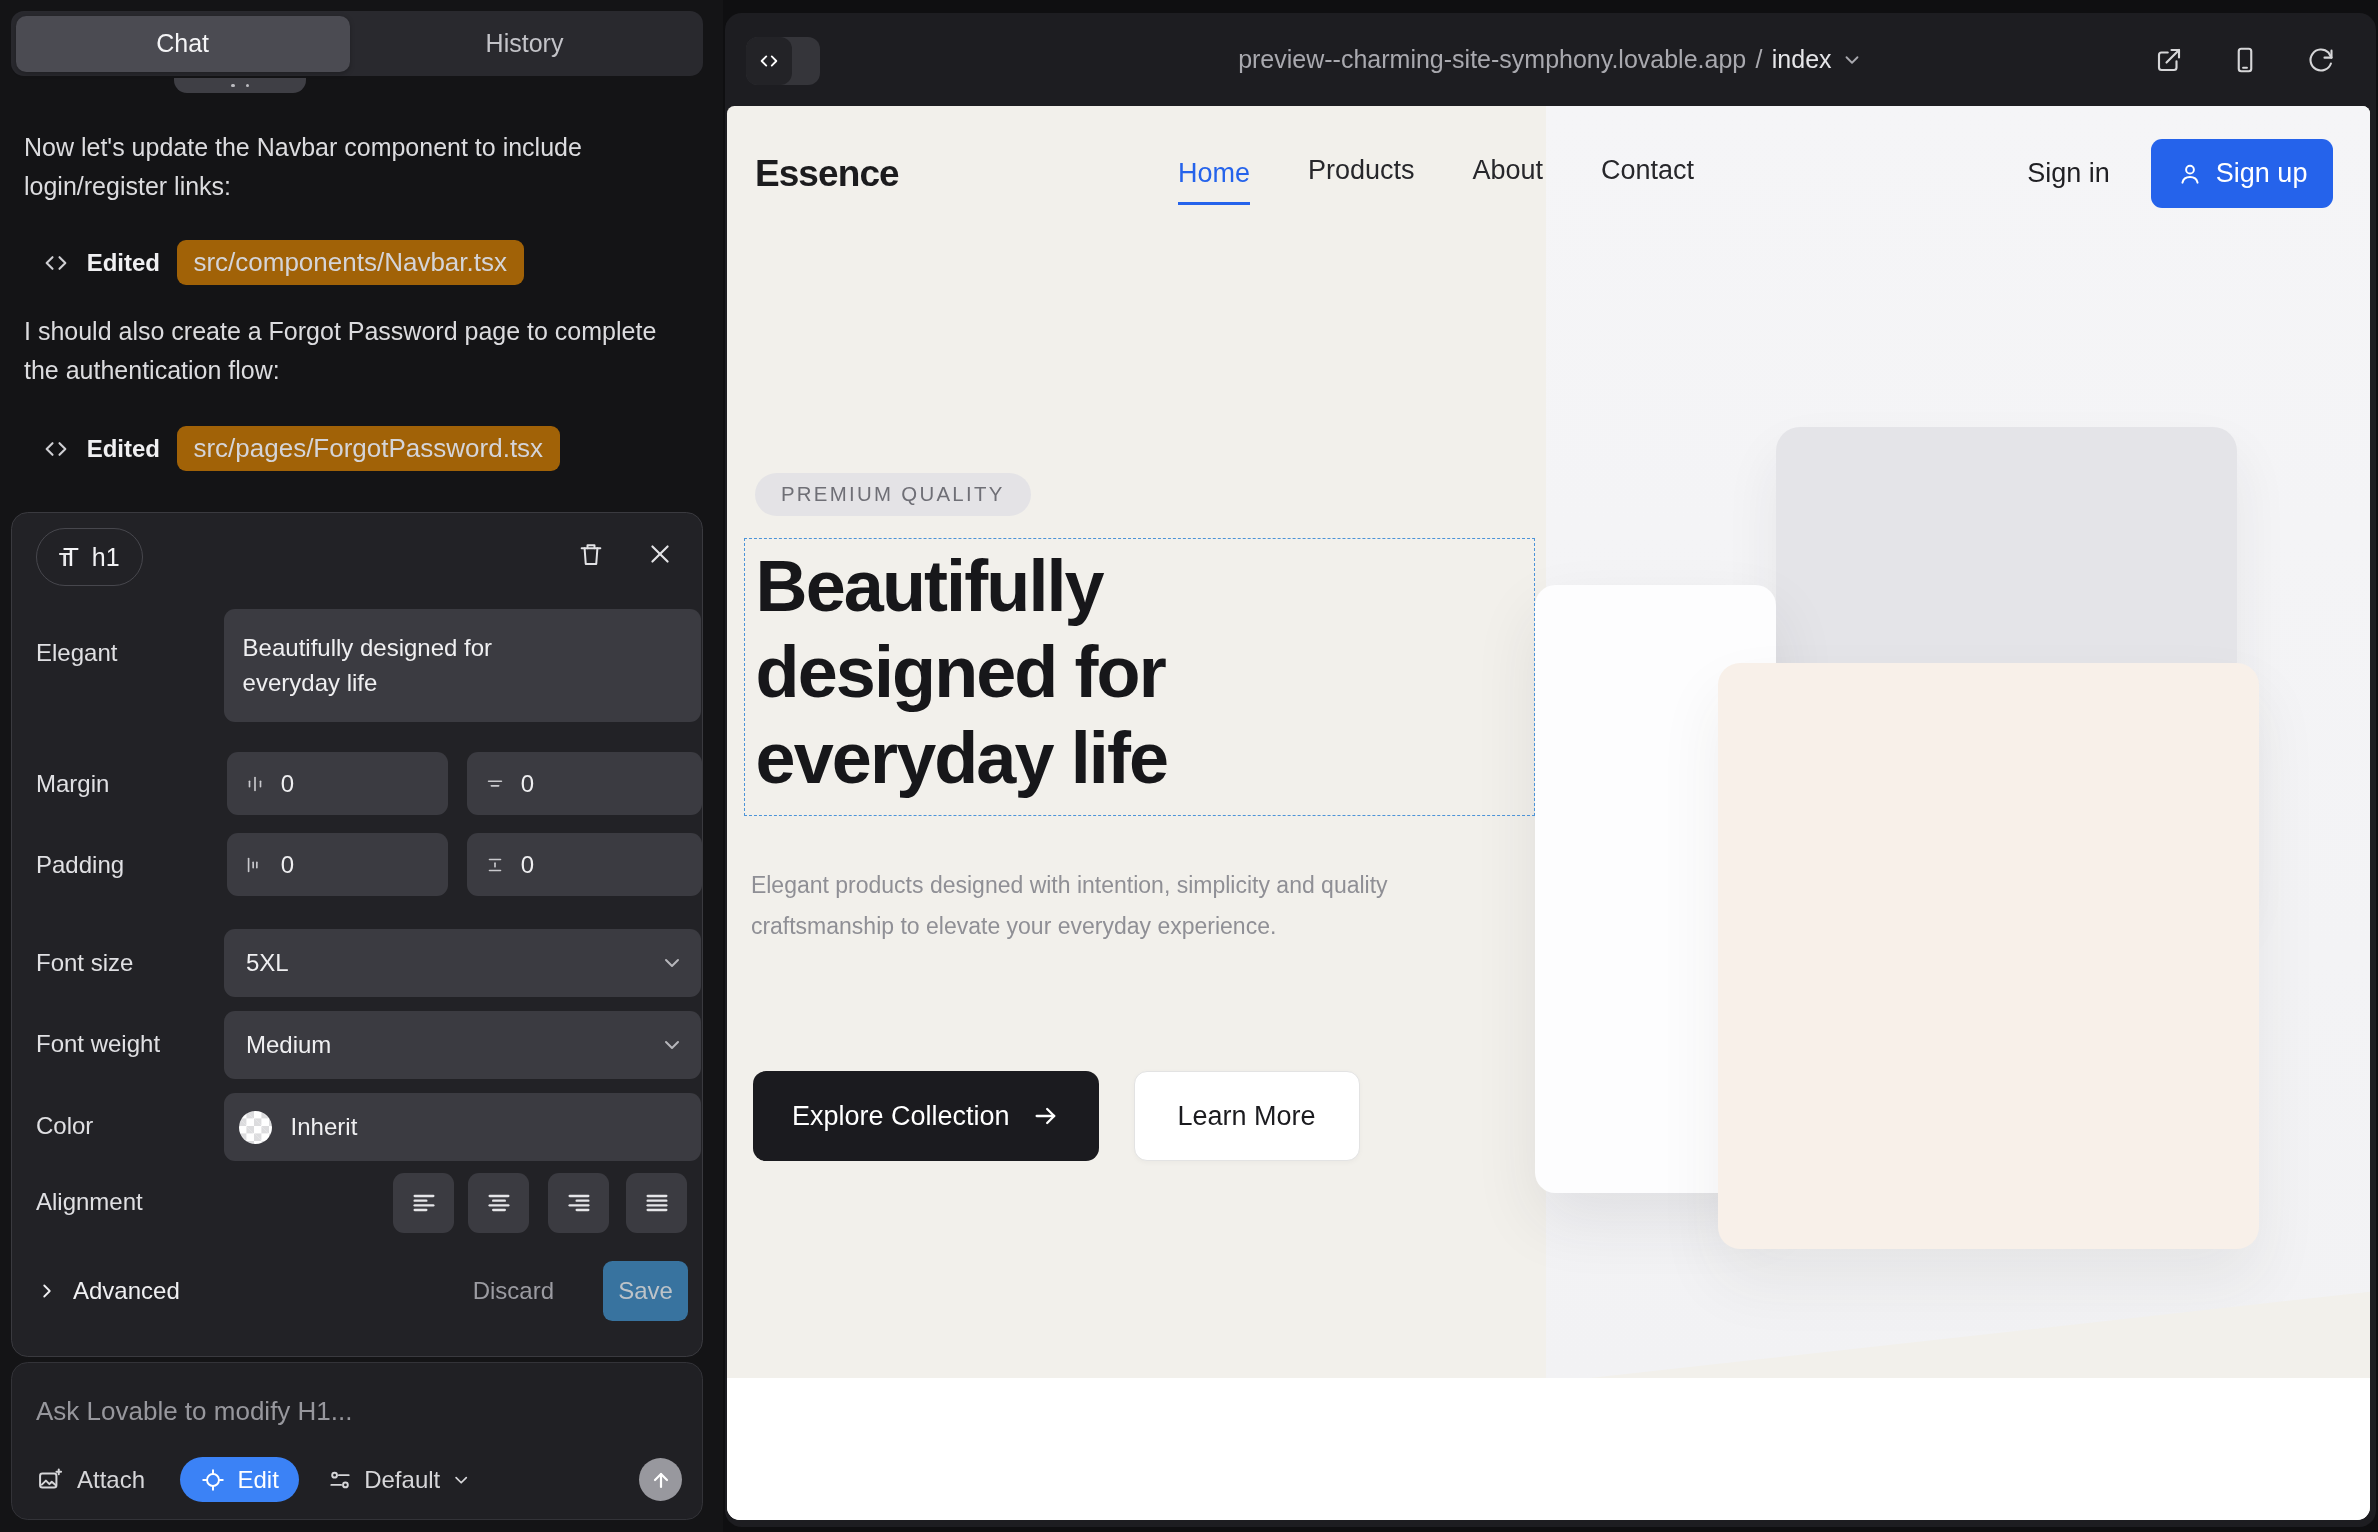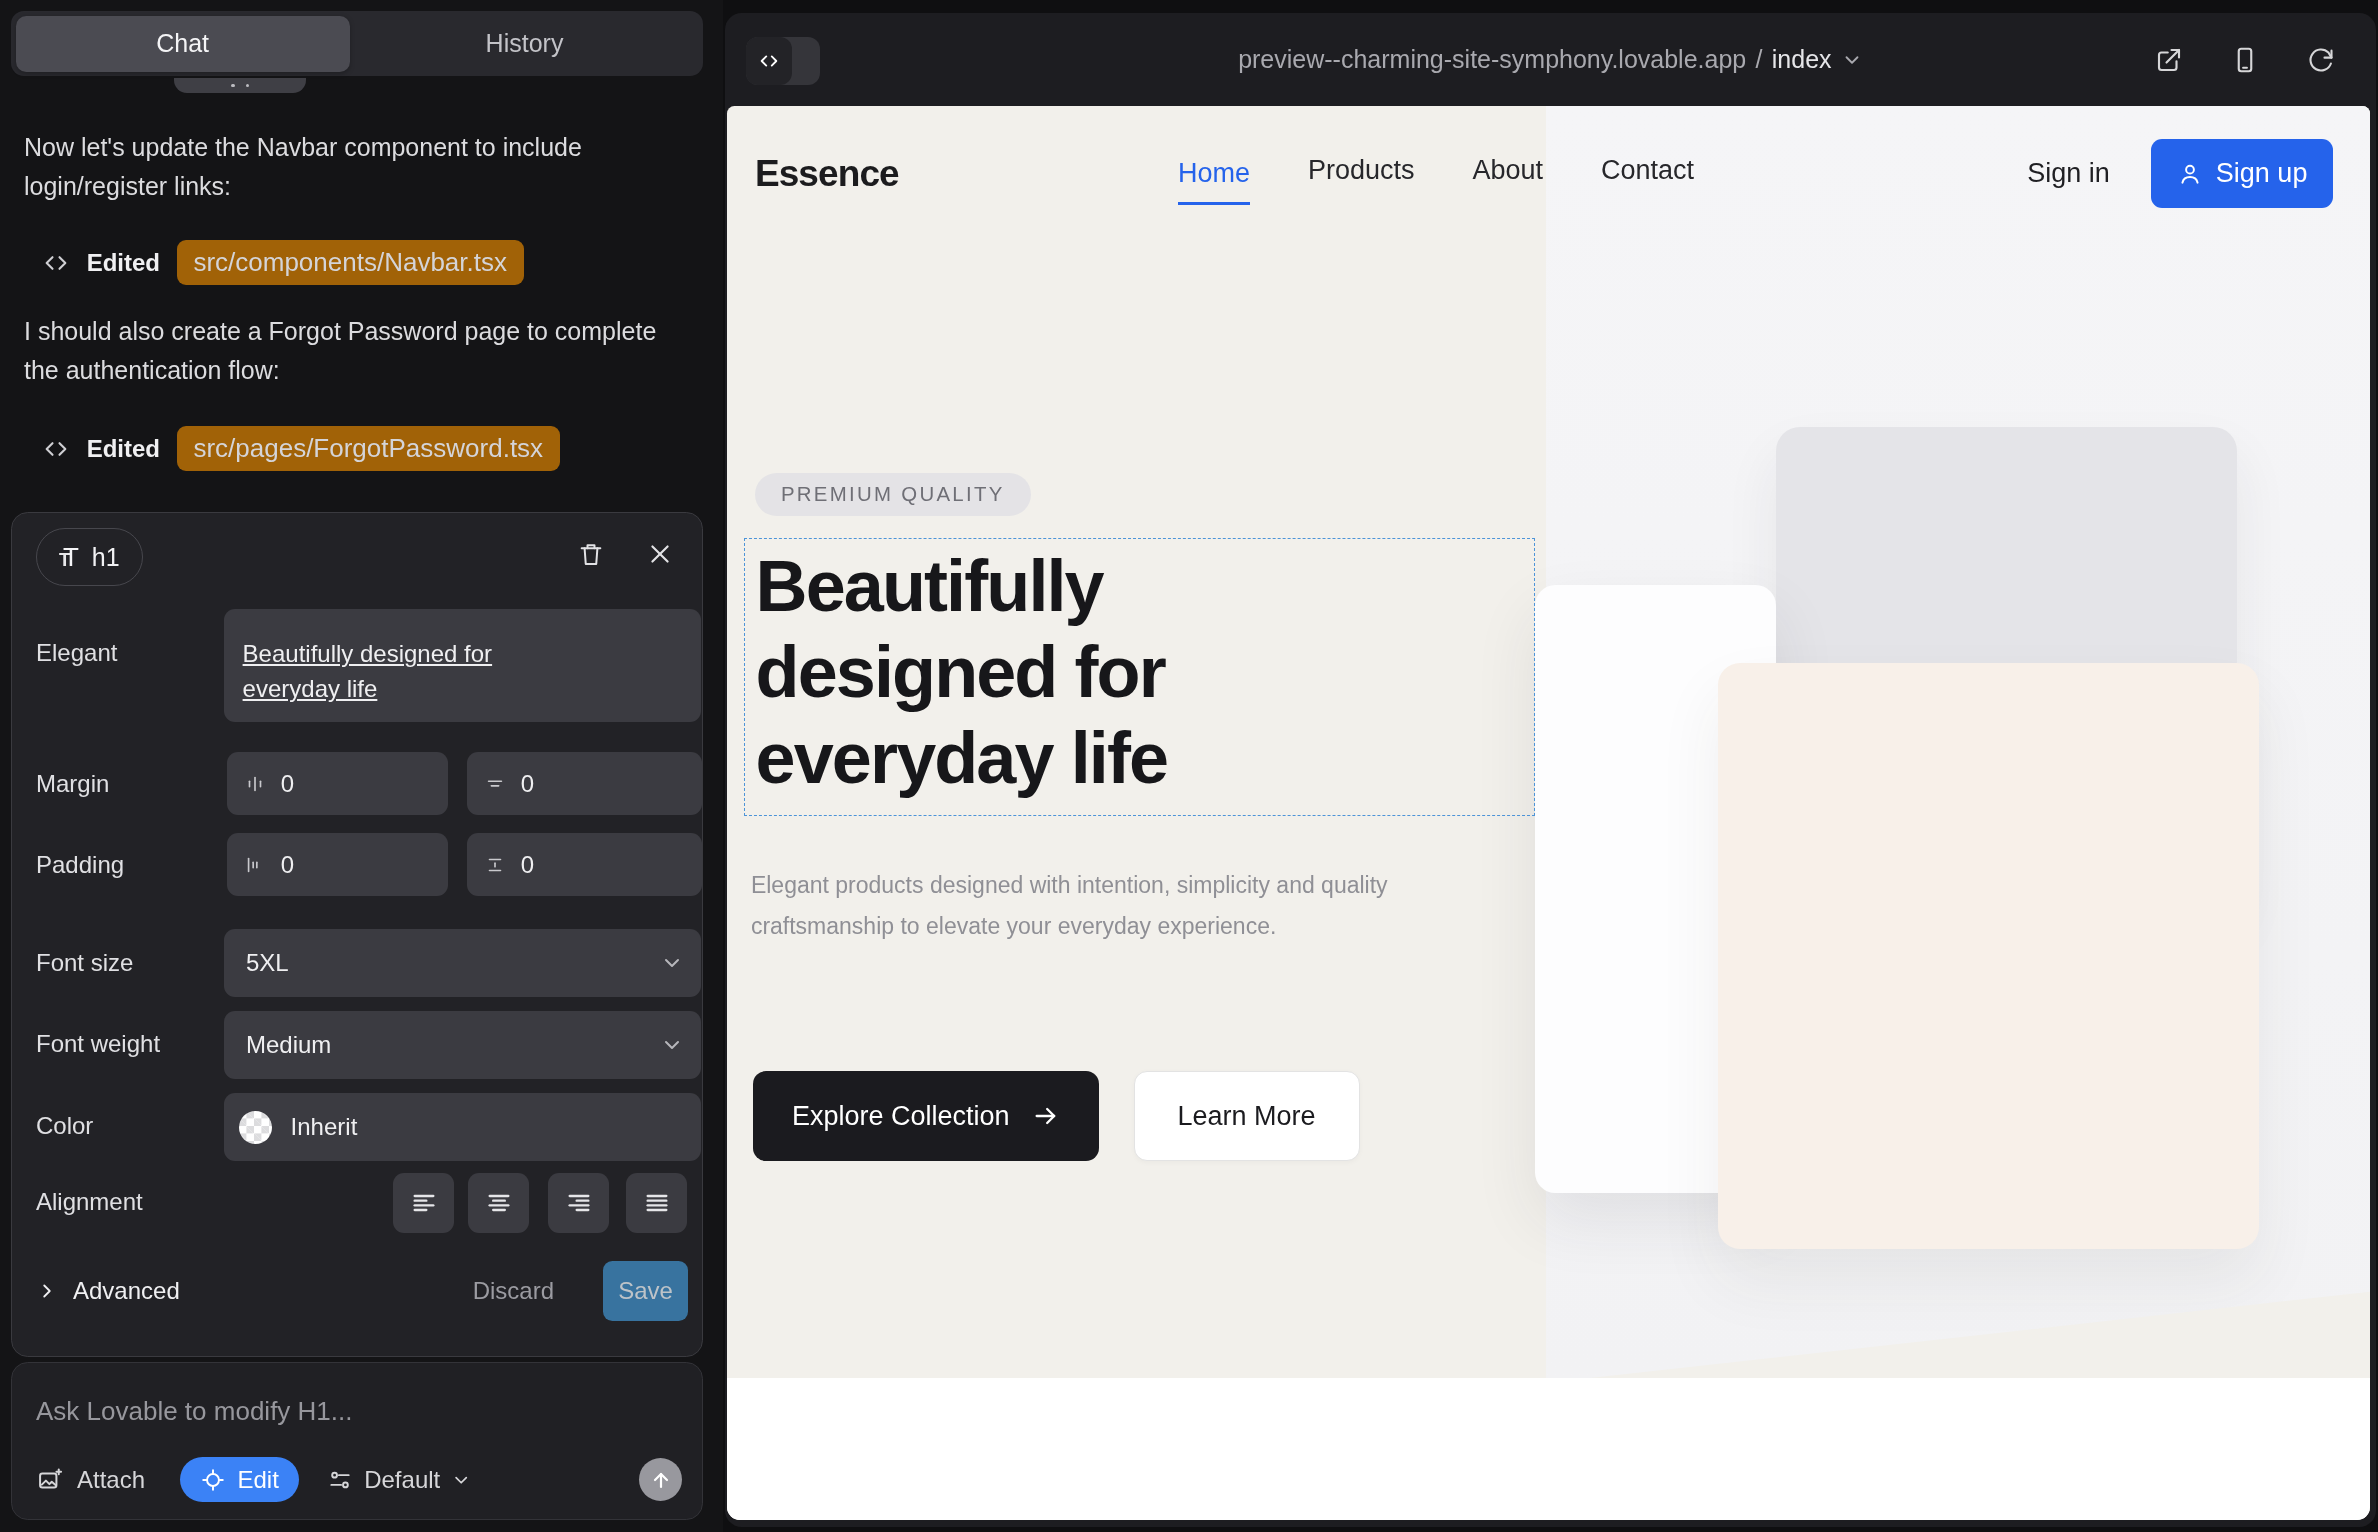--- a/index.html
+++ b/index.html
@@ -172,21 +172,21 @@
       </span>
       <span class="icon-btn">
         <svg width="26" height="26" viewBox="0 0 24 24" fill="none" stroke="currentColor" stroke-width="2" stroke-linecap="round">
             <path d="M5 5 L19 19"></path>
             <path d="M19 5 L5 19"></path>
           </svg>
       </span>
     </div>
 
     <span class="fld-label" style="top:140px;">Elegant</span>
-    <div class="field" style="left:212px; top:96px; width:477px; height:113px; align-items:flex-end; padding:15px 18.6px; line-height:1.45;text-decoration:underline;">
+    <div class="field" style="left:212px; top:96px; width:477px; height:113px; align-items:center; padding:15px 18.6px; line-height:1.45;">
       <span>
         <span>Beautifully designed for</span><br>
         <span>everyday life</span>
       </span>
     </div>
 
     <span class="fld-label" style="top:271px;">Margin</span>
     <div class="field" style="left:215px; top:239px; width:221px; height:63px;">
       <span class="fic">
         <svg width="22" height="22" viewBox="0 0 24 24" fill="none" stroke="currentColor" stroke-width="1.8" stroke-linecap="round">

